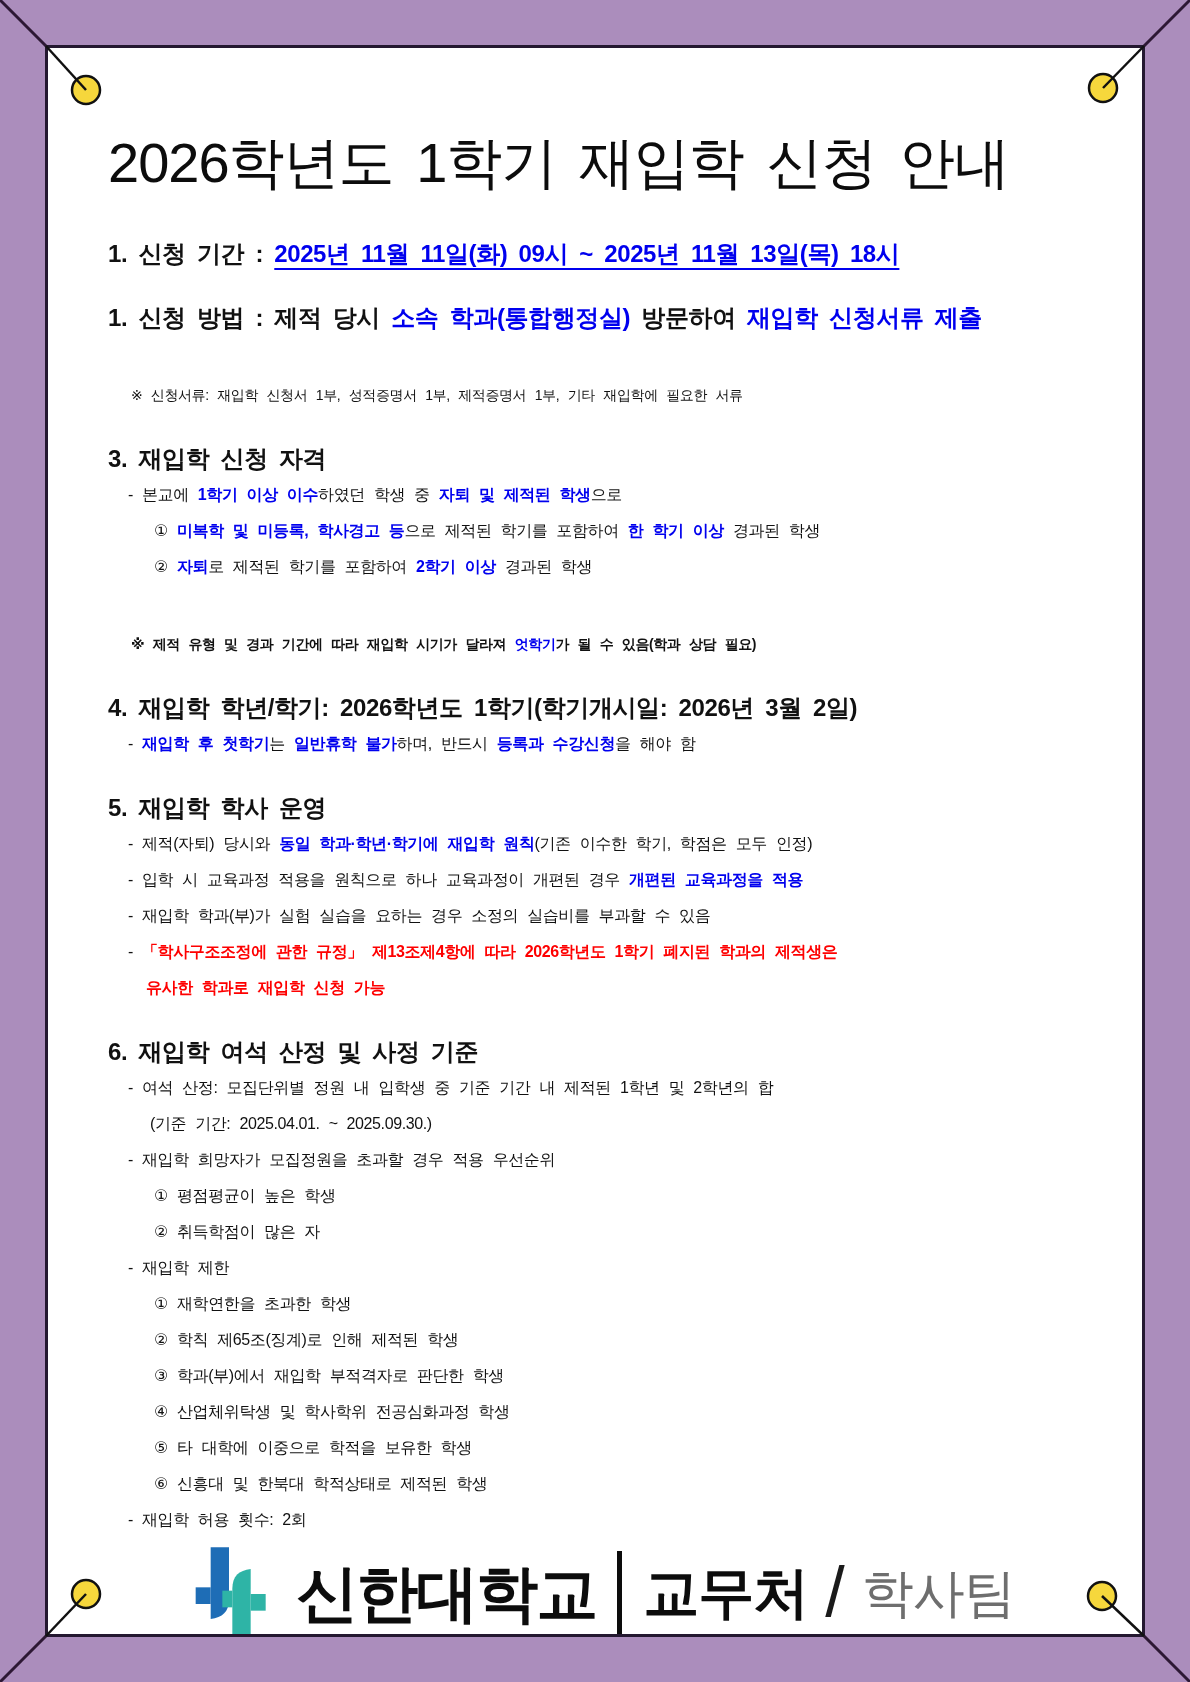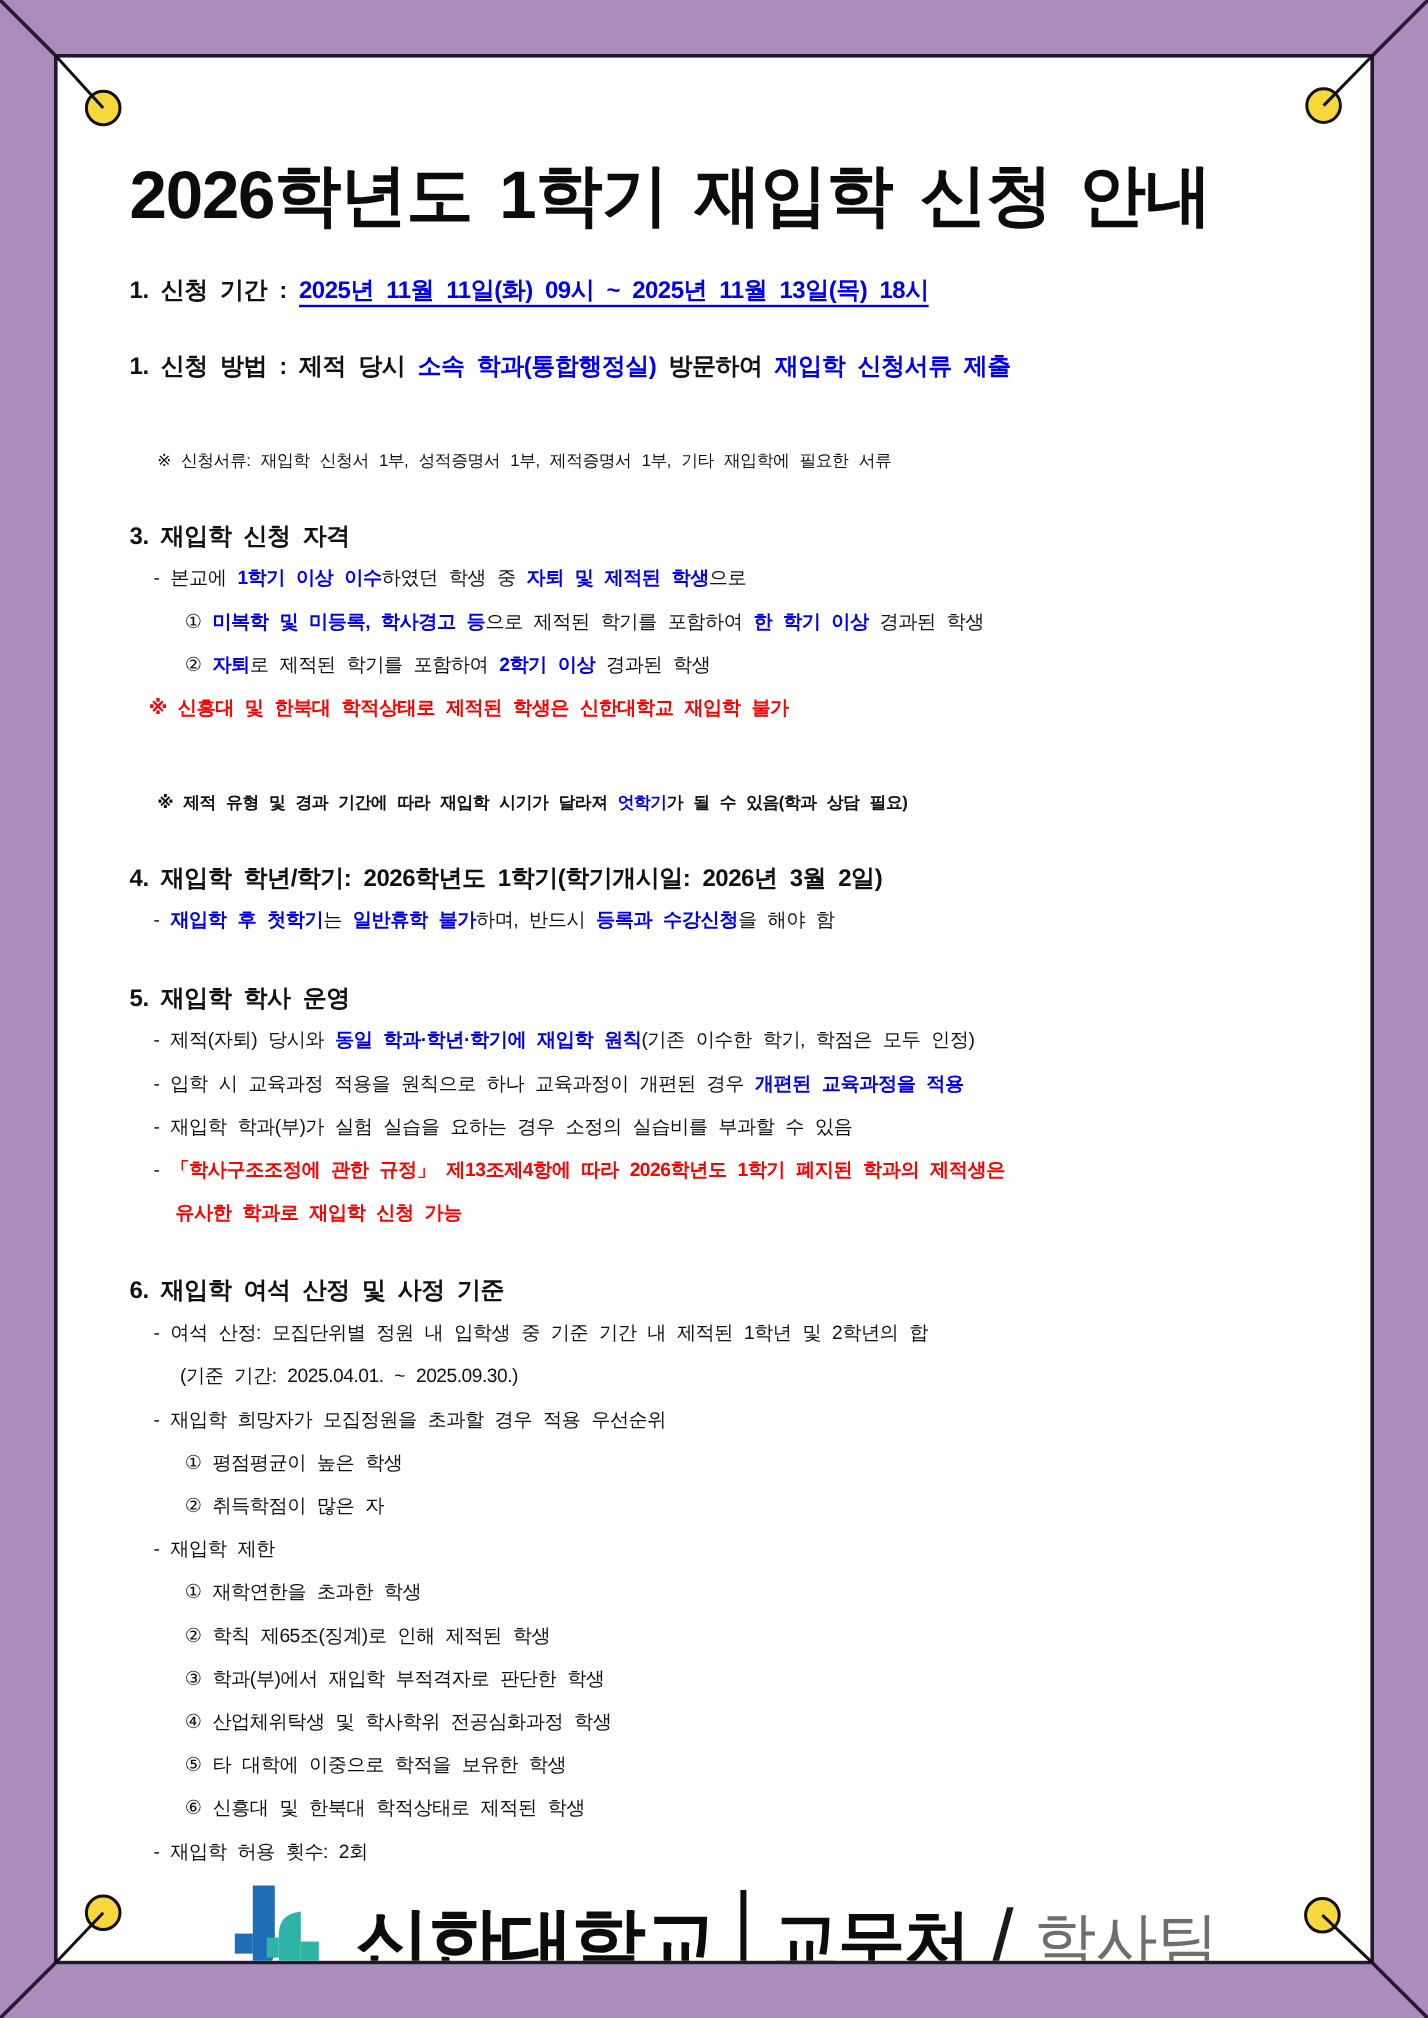--- a/index.html
+++ b/index.html
@@ -26,38 +26,38 @@
     overflow:hidden;
     z-index:1;
   }
   .decor{
     position:absolute;inset:0;
     width:1190px;height:1682px;
     z-index:2;pointer-events:none;
   }
   .title{
     font-size:56px;
-    font-weight:700;
+    font-weight:400;
     color:#0c0c0c;
     letter-spacing:-1px;
     word-spacing:8px;
-    margin:38px 0 22px 0;
+    margin:38px 0 34px 0;
     white-space:nowrap;
   }
   .body-lines{flex:0 0 auto;}
   .line{
     font-size:16px;
     line-height:36px;
     color:#111111;
     letter-spacing:-0.4px;
     word-spacing:5px;
     white-space:nowrap;
   }
   .gap{height:28px;}
-  .heading{font-size:20px;margin-left:0;}
+  .heading{font-size:24px;margin-left:0;}
   .dash{margin-left:20px;}
   .note{margin-left:23px;font-size:14px;margin-top:41px;}
   .rednote{margin-left:16px;}
   .num{margin-left:46px;}
   .cont{margin-left:42px;}
   .cont2{margin-left:38px;}
   .run-k{}
   .run-b{font-weight:700;}
   .run-bl{font-weight:700;color:#0000ee;}
   .run-blu{
@@ -107,21 +107,20 @@
     <div class="body-lines">
         <div class="line heading"><span class="run-b">1. 신청 기간 : </span><span class="run-blu">2025년 11월 11일(화) 09시 ~ 2025년 11월 13일(목) 18시</span></div>
         <div class="gap"></div>
         <div class="line heading"><span class="run-b">1. 신청 방법 : 제적 당시 </span><span class="run-bl">소속 학과(통합행정실)</span><span class="run-b"> 방문하여 </span><span class="run-bl">재입학 신청서류 제출</span></div>
         <div class="line note"><span class="run-k">※ 신청서류: 재입학 신청서 1부, 성적증명서 1부, 제적증명서 1부, 기타 재입학에 필요한 서류</span></div>
         <div class="gap"></div>
         <div class="line heading"><span class="run-b">3. 재입학 신청 자격</span></div>
         <div class="line dash"><span class="run-k">- 본교에 </span><span class="run-bl">1학기 이상 이수</span><span class="run-k">하였던 학생 중 </span><span class="run-bl">자퇴 및 제적된 학생</span><span class="run-k">으로</span></div>
         <div class="line num"><span class="run-k">① </span><span class="run-bl">미복학 및 미등록, 학사경고 등</span><span class="run-k">으로 제적된 학기를 포함하여 </span><span class="run-bl">한 학기 이상</span><span class="run-k"> 경과된 학생</span></div>
         <div class="line num"><span class="run-k">② </span><span class="run-bl">자퇴</span><span class="run-k">로 제적된 학기를 포함하여 </span><span class="run-bl">2학기 이상</span><span class="run-k"> 경과된 학생</span></div>
-        <div class="line rednote"><span class="run-r">※ 신흥대 및 한북대 학적상태로 제적된 학생은 신한대학교 재입학 불가</span></div>
         <div class="line note"><span class="run-b">※ 제적 유형 및 경과 기간에 따라 재입학 시기가 달라져 </span><span class="run-bl">엇학기</span><span class="run-b">가 될 수 있음(학과 상담 필요)</span></div>
         <div class="gap"></div>
         <div class="line heading"><span class="run-b">4. 재입학 학년/학기: 2026학년도 1학기(학기개시일: 2026년 3월 2일)</span></div>
         <div class="line dash"><span class="run-k">- </span><span class="run-bl">재입학 후 첫학기</span><span class="run-k">는 </span><span class="run-bl">일반휴학 불가</span><span class="run-k">하며, 반드시 </span><span class="run-bl">등록과 수강신청</span><span class="run-k">을 해야 함</span></div>
         <div class="gap"></div>
         <div class="line heading"><span class="run-b">5. 재입학 학사 운영</span></div>
         <div class="line dash"><span class="run-k">- 제적(자퇴) 당시와 </span><span class="run-bl">동일 학과·학년·학기에 재입학 원칙</span><span class="run-k">(기존 이수한 학기, 학점은 모두 인정)</span></div>
         <div class="line dash"><span class="run-k">- 입학 시 교육과정 적용을 원칙으로 하나 교육과정이 개편된 경우 </span><span class="run-bl">개편된 교육과정을 적용</span></div>
         <div class="line dash"><span class="run-k">- 재입학 학과(부)가 실험 실습을 요하는 경우 소정의 실습비를 부과할 수 있음</span></div>
         <div class="line dash"><span class="run-k">- </span><span class="run-r">「학사구조조정에 관한 규정」 제13조제4항에 따라 2026학년도 1학기 폐지된 학과의 제적생은</span></div>

